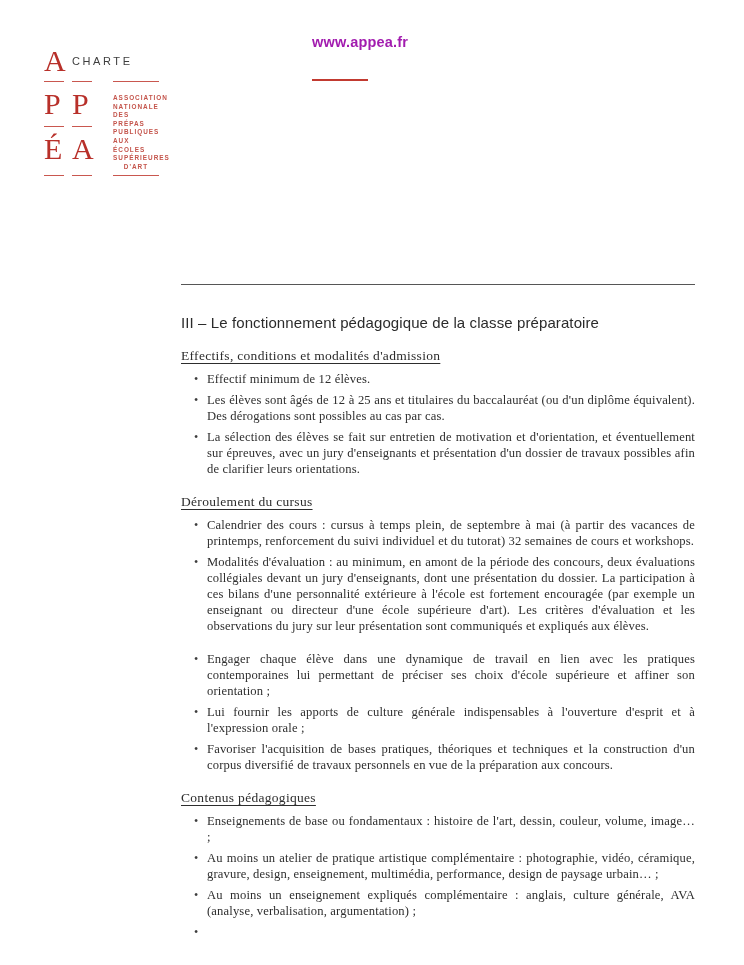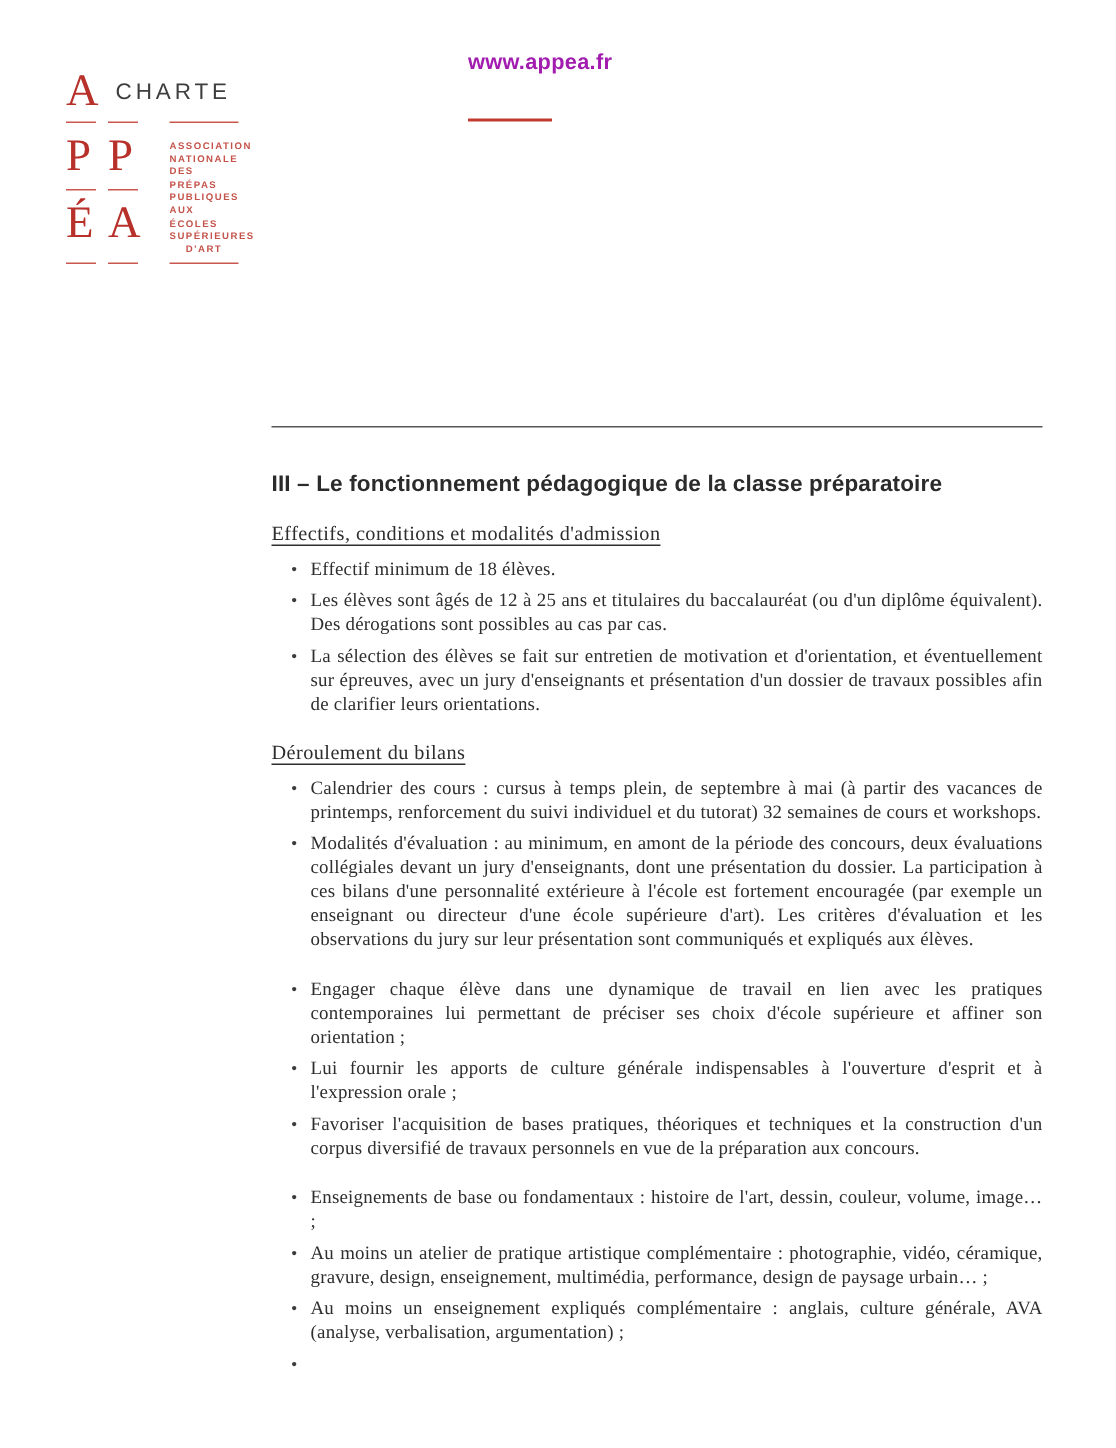--- a/index.html
+++ b/index.html
@@ -25,22 +25,22 @@
   }
   .g-a1 { grid-column:1; grid-row:1; }
   .g-p1 { grid-column:1; grid-row:3; }
   .g-p2 { grid-column:2; grid-row:3; }
   .g-e1 { grid-column:1; grid-row:5; }
   .g-a2 { grid-column:2; grid-row:5; }
   .charte {
     grid-column:2 / 4; grid-row:1;
     align-self:center;
     font-family:"Liberation Sans", sans-serif;
-    font-size:15px; letter-spacing:2.6px;
-    color:#3e3e3e; white-space:nowrap;text-align:center;
+    font-size:11px; letter-spacing:2.6px;
+    color:#3e3e3e; white-space:nowrap;
   }
   .rl { border-top:1px solid #c9574f; width:20px; height:0; margin-top:5px; }
   .rl.long { width:46px; }
   .rl-r2c1 { grid-column:1; grid-row:2; }
   .rl-r2c2 { grid-column:2; grid-row:2; }
   .rl-r2c3 { grid-column:3; grid-row:2; }
   .rl-r4c1 { grid-column:1; grid-row:4; }
   .rl-r4c2 { grid-column:2; grid-row:4; }
   .rl-r6c1 { grid-column:1; grid-row:6; }
   .rl-r6c2 { grid-column:2; grid-row:6; }
@@ -70,21 +70,21 @@
   }
 
   
   .content {
     position:absolute; left:181px; top:284px; width:514px;
   }
   .rule { height:0; border-top:1.5px solid #565656; }
   .doc-title {
     margin:29px 0 11px 0;
     font-family:"Liberation Sans", sans-serif;
-    font-size:15px; font-weight:700;
+    font-size:15px; font-weight:400;
     color:#2b2b2b; letter-spacing:.1px;
   }
   section { margin-top:17px; }
   .sec-title {
     margin:0 0 7px 0;
     font-size:13.5px; font-weight:400;
     color:#2d2d2d; letter-spacing:.3px;
     text-decoration:underline;
     text-underline-offset:3px;
   }
@@ -140,43 +140,44 @@
 <div class="url-underline"></div>
 
 <div class="content">
   <div class="rule"></div>
 
   <h1 class="doc-title">III – Le fonctionnement pédagogique de la classe préparatoire</h1>
 
   <section>
     <h2 class="sec-title">Effectifs, conditions et modalités d'admission</h2>
     <ul class="bullets">
-      <li><span class="marker">•</span><span>Effectif minimum de 18 élèves.</span></li>
+      <li><span class="marker">•</span><span>Effectif minimum de 12 élèves.</span></li>
       <li><span class="marker">•</span><span>Les élèves sont âgés de 12 à 25 ans et titulaires du baccalauréat (ou d'un diplôme équivalent). Des dérogations sont possibles au cas par cas.</span></li>
       <li><span class="marker">•</span><span>La sélection des élèves se fait sur entretien de motivation et d'orientation, et éventuellement sur épreuves, avec un jury d'enseignants et présentation d'un dossier de travaux possibles afin de clarifier leurs orientations.</span></li>
     </ul>
   </section>
 
   <section>
-    <h2 class="sec-title">Déroulement du bilans</h2>
+    <h2 class="sec-title">Déroulement du cursus</h2>
     <ul class="bullets">
       <li><span class="marker">•</span><span>Calendrier des cours : cursus à temps plein, de septembre à mai (à partir des vacances de printemps, renforcement du suivi individuel et du tutorat) 32 semaines de cours et workshops.</span></li>
       <li><span class="marker">•</span><span>Modalités d'évaluation : au minimum, en amont de la période des concours, deux évaluations collégiales devant un jury d'enseignants, dont une présentation du dossier. La participation à ces bilans d'une personnalité extérieure à l'école est fortement encouragée (par exemple un enseignant ou directeur d'une école supérieure d'art). Les critères d'évaluation et les observations du jury sur leur présentation sont communiqués et expliqués aux élèves.</span></li>
     </ul>
   </section>
 
   <section>
     <ul class="bullets">
       <li><span class="marker">•</span><span>Engager chaque élève dans une dynamique de travail en lien avec les pratiques contemporaines lui permettant de préciser ses choix d'école supérieure et affiner son orientation ;</span></li>
       <li><span class="marker">•</span><span>Lui fournir les apports de culture générale indispensables à l'ouverture d'esprit et à l'expression orale ;</span></li>
       <li><span class="marker">•</span><span>Favoriser l'acquisition de bases pratiques, théoriques et techniques et la construction d'un corpus diversifié de travaux personnels en vue de la préparation aux concours.</span></li>
     </ul>
   </section>
 
   <section>
+    <h2 class="sec-title">Contenus pédagogiques</h2>
     <ul class="bullets">
       <li><span class="marker">•</span><span>Enseignements de base ou fondamentaux : histoire de l'art, dessin, couleur, volume, image… ;</span></li>
       <li><span class="marker">•</span><span>Au moins un atelier de pratique artistique complémentaire : photographie, vidéo, céramique, gravure, design, enseignement, multimédia, performance, design de paysage urbain… ;</span></li>
       <li><span class="marker">•</span><span>Au moins un enseignement expliqués complémentaire : anglais, culture générale, AVA (analyse, verbalisation, argumentation) ;</span></li>
       <li><span class="marker">•</span></li>
 
     </ul>
   </section>
 </div>
 

